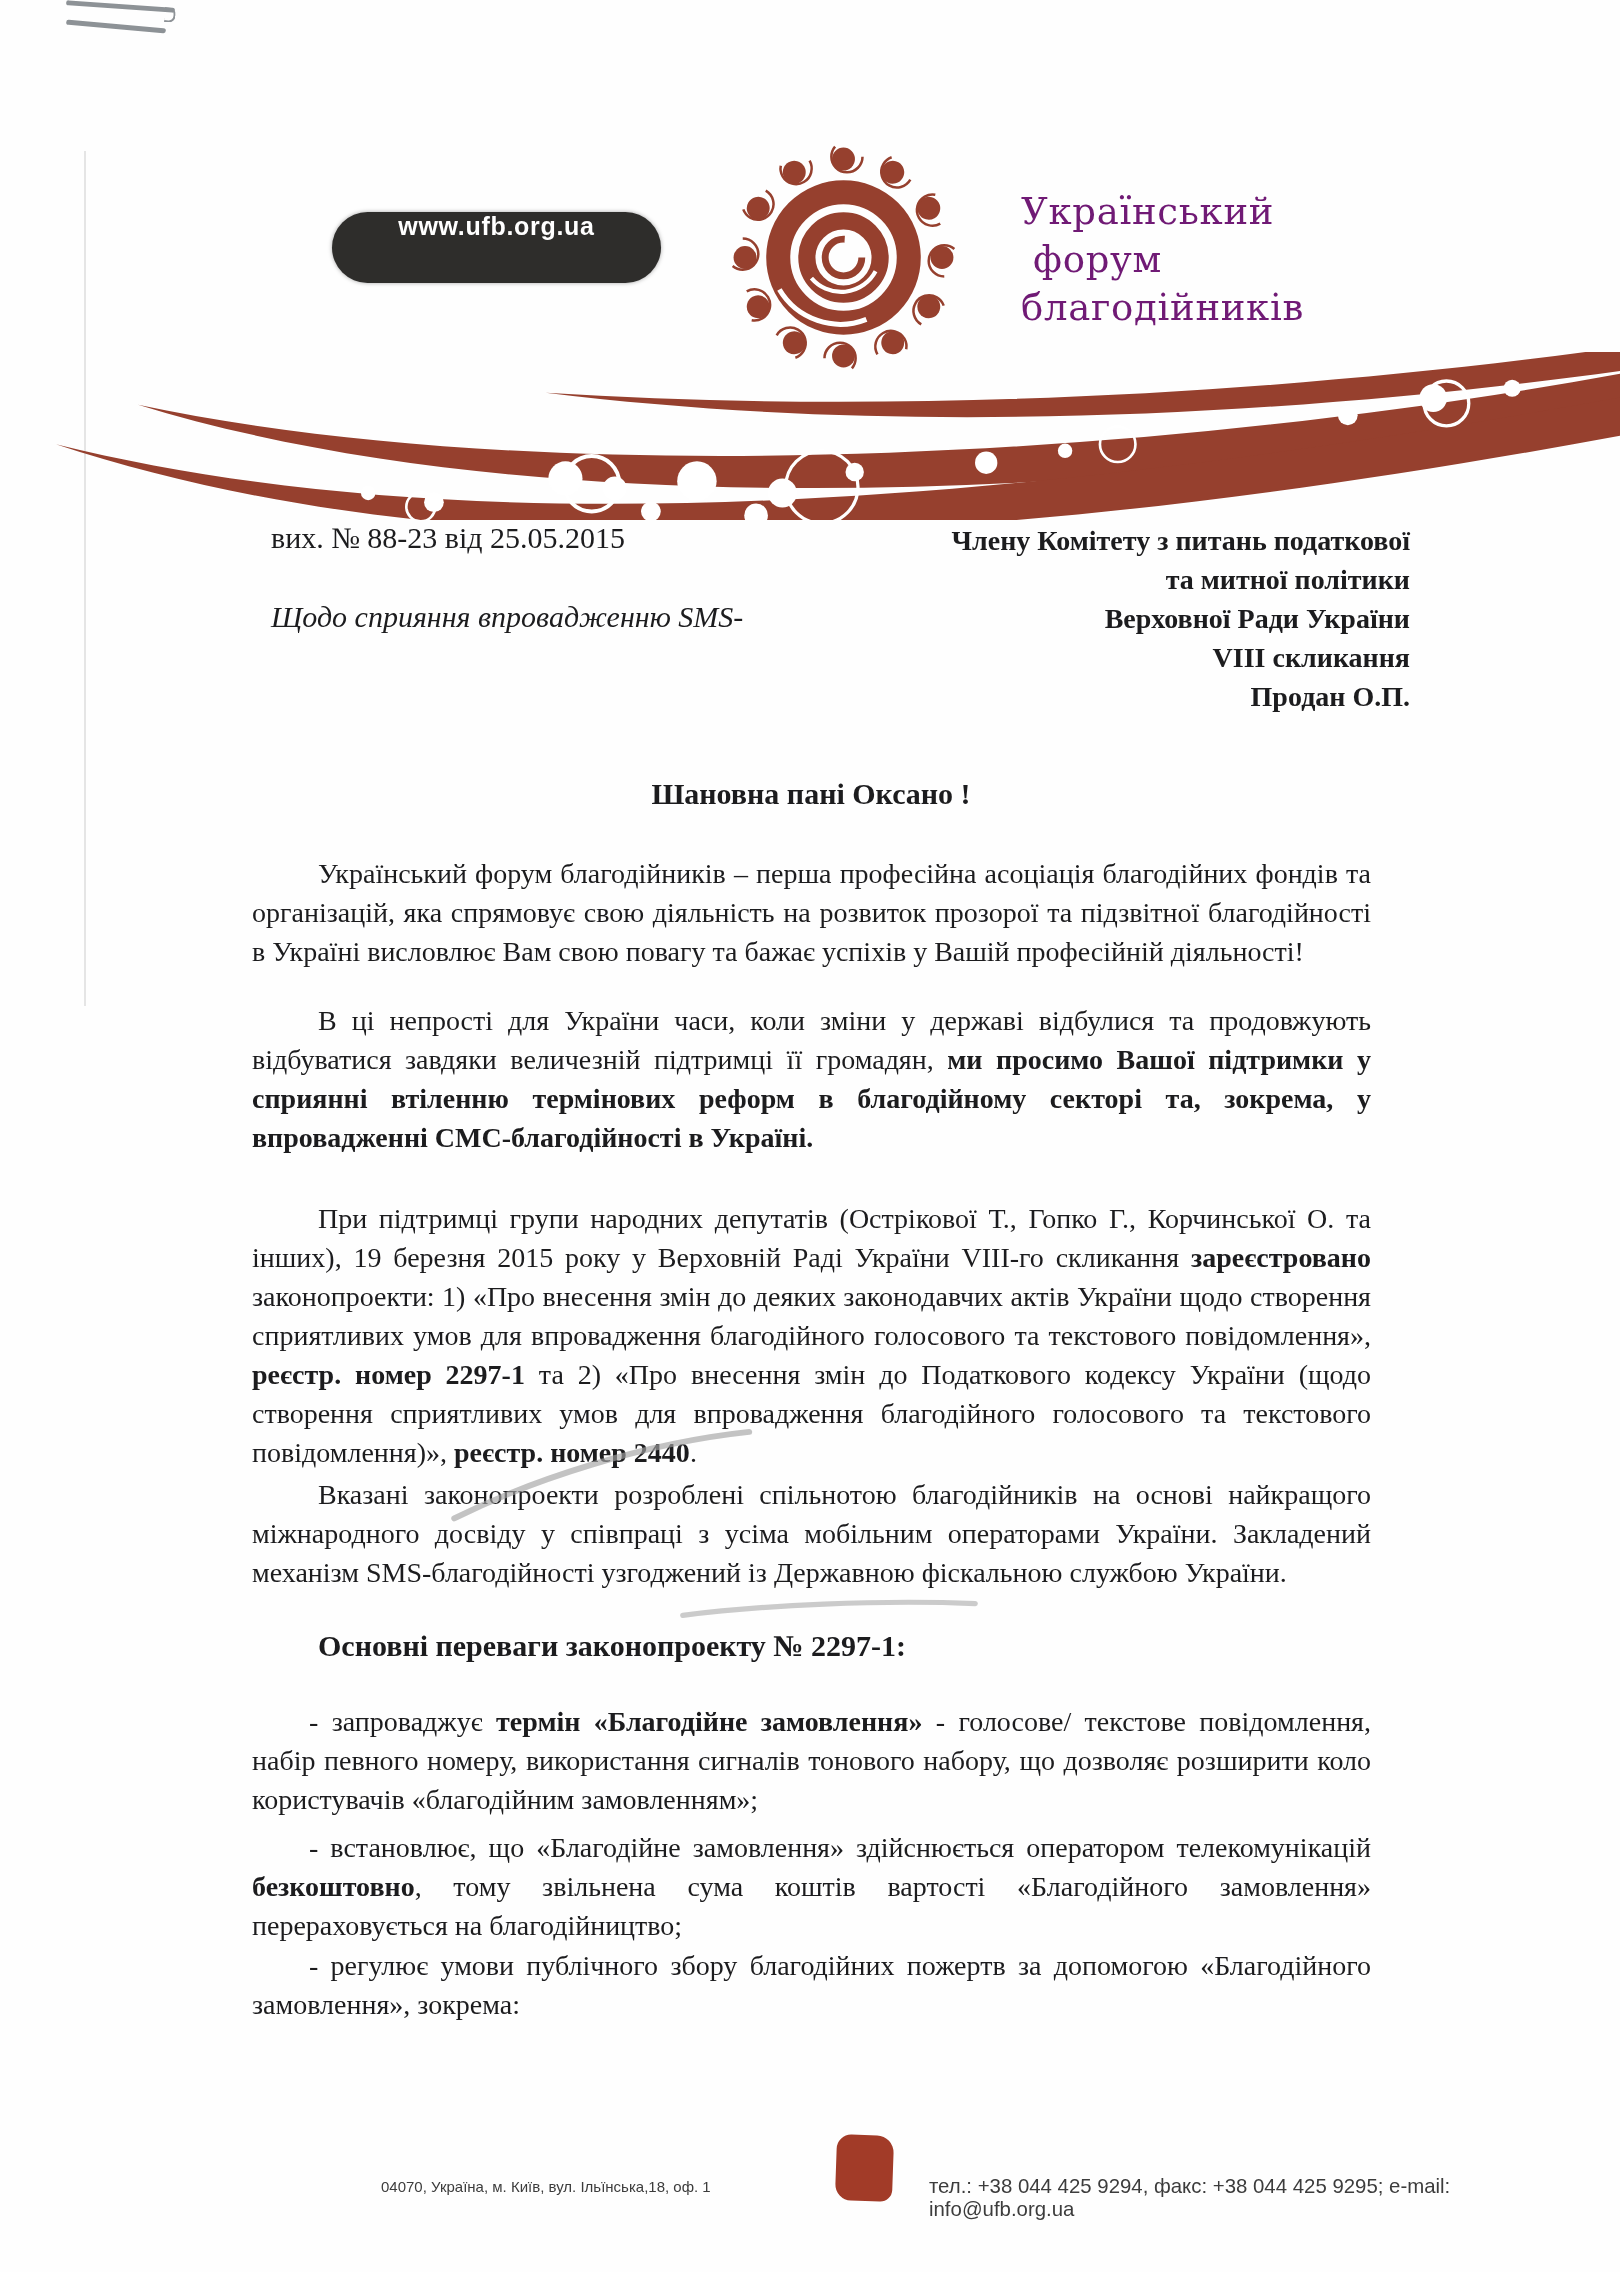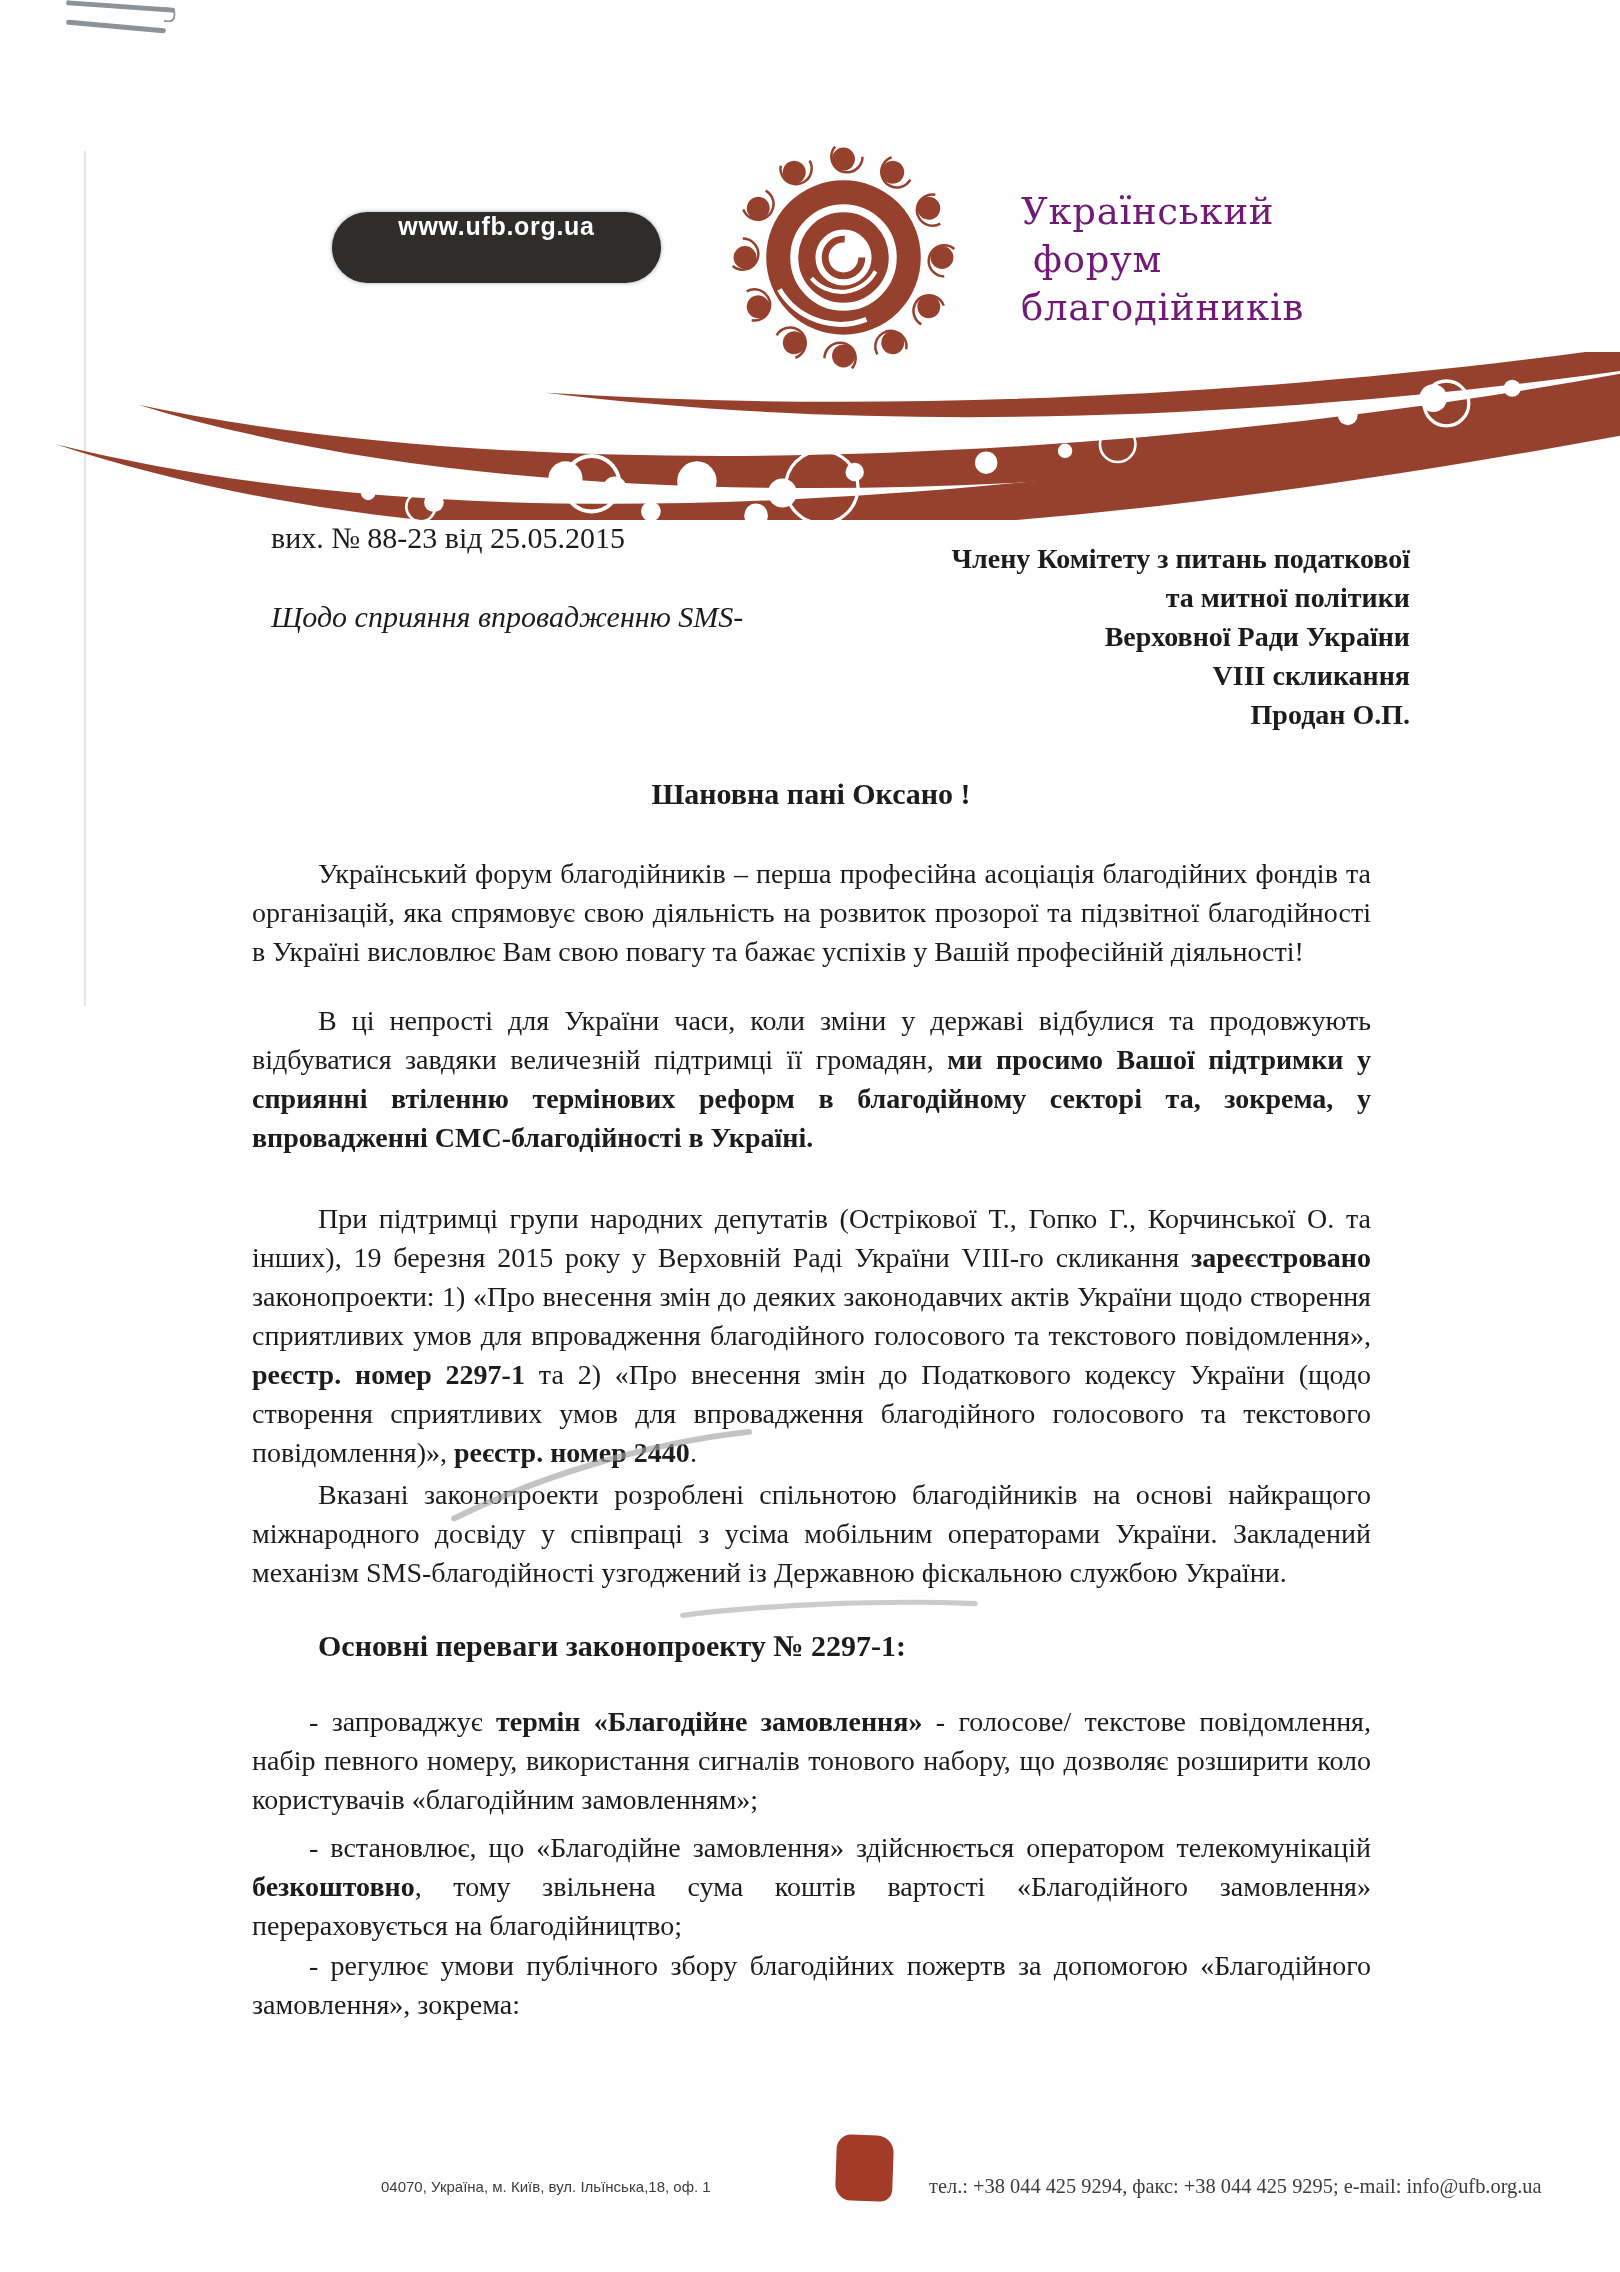--- a/index.html
+++ b/index.html
@@ -39,21 +39,21 @@
     position:absolute;left:1021px;top:188px;width:368px;
     font-family:"DejaVu Serif",serif;font-size:37px;line-height:48px;
     color:#701a75;letter-spacing:0.7px;
   }
   .org-name div:nth-child(2){padding-left:12px;}
   .wave{position:absolute;left:0;top:352px;width:1620px;height:168px;}
   
   .ref-block{position:absolute;left:271px;top:521px;font-size:30px;font-weight:normal;}
   .subject-block{position:absolute;left:271px;top:597px;font-size:30px;font-style:italic;line-height:39px;}
   .addressee{
-    position:absolute;right:210px;top:539px;width:658px;
+    position:absolute;right:210px;top:521px;width:658px;
     text-align:right;font-weight:bold;font-size:28px;line-height:39px;
   }
   
   .salutation{
     position:absolute;left:252px;top:777px;width:1118px;
     text-align:center;font-weight:bold;font-size:30px;
   }
   .body-col{
     position:absolute;left:252px;top:854px;width:1119px;
     font-size:28px;line-height:39px;text-align:justify;
@@ -68,21 +68,21 @@
   .b3{margin-top:1.3px;}
   .body-col p.bullet{text-indent:57px;}
   b{font-weight:bold;}
   
   .footer-left{
     position:absolute;left:381px;top:2178px;
     font-family:"Liberation Sans",sans-serif;font-size:15px;color:var(--footer-ink);
   }
   .footer-right{
     position:absolute;left:929px;top:2175px;width:631px;
-    font-family:Liberation Serif, serif;font-size:20.4px;color:var(--footer-ink);
+    font-family:Liberation Sans, sans-serif;font-size:20.4px;color:var(--footer-ink);
   }
   .footer-blob{
     position:absolute;left:836px;top:2135px;width:57px;height:66px;
     background:#a23b28;border-radius:14.5px 17px 12px 16px;transform:rotate(2deg);
   }
 </style>
 </head>
 <body>
 
 <div class="page">

